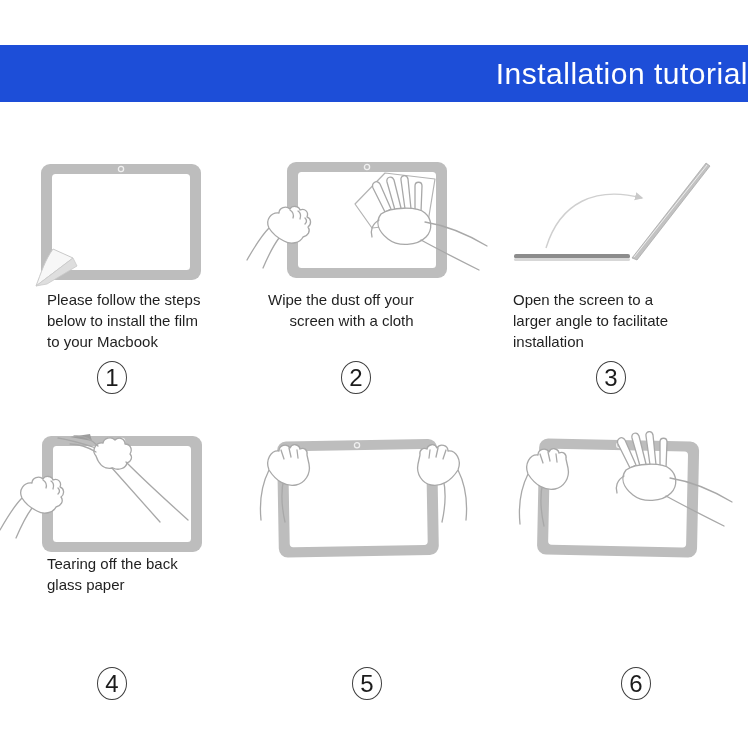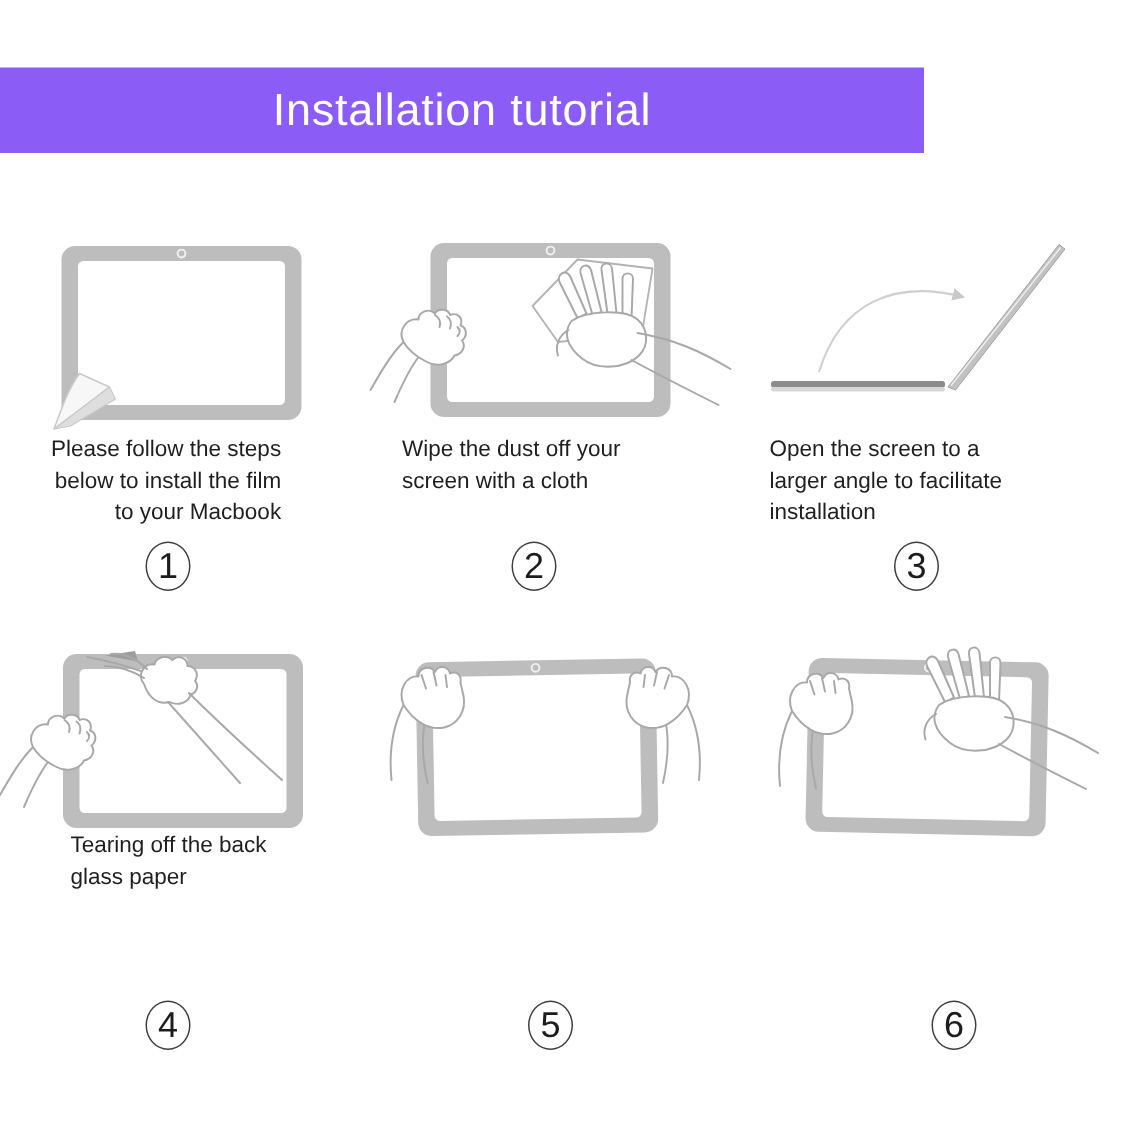--- a/index.html
+++ b/index.html
@@ -2,44 +2,44 @@
 <html><head>
 <meta charset="utf-8">
 <style>
   html,body{margin:0;padding:0;}
   body{
     width:750px;height:750px;background:#ffffff;
     font-family:"Liberation Sans",sans-serif;
     position:relative;overflow:hidden;
   }
   .banner{
-    position:absolute;left:0;top:45px;width:616px;height:57px;
-    background:#8b5cf6;display:flex;align-items:center;justify-content:center;
+    position:absolute;left:0;top:45px;width:748px;height:57px;
+    background:#1d4ed8;display:flex;align-items:center;justify-content:flex-end;
   }
   .banner h1{
     margin:0;color:#ffffff;font-size:30px;font-weight:400;letter-spacing:.5px;
   }
   .step{position:absolute;}
   #s1{left:0;top:140px;width:250px;height:256px;}
   #s2{left:245px;top:140px;width:255px;height:256px;}
   #s3{left:490px;top:140px;width:260px;height:256px;}
   #s4{left:0;top:408px;width:250px;height:300px;text-decoration:underline;}
   #s5{left:245px;top:408px;width:255px;height:300px;}
   #s6{left:490px;top:408px;width:260px;height:300px;}
   .il{position:absolute;overflow:visible;}
   #s1 .il{left:25px;top:15px;}
   #s2 .il{left:0;top:8px;}
   #s3 .il{left:0;top:10px;}
   #s4 .il,#s5 .il,#s6 .il{left:0;top:14px;}
   .desc{
     position:absolute;margin:0;font-size:15px;line-height:21px;
     color:#1f1f1f;white-space:pre-line;
   }
-  #s1 .desc{left:34px;top:149px;text-align:right;}
-  #s2 .desc{left:23px;top:149px;}
+  #s1 .desc{left:47px;top:149px;}
+  #s2 .desc{left:23px;top:149px;text-align:right;}
   #s3 .desc{left:23px;top:149px;}
   #s4 .desc{left:47px;top:145px;}
   #s5 .desc{left:23px;top:145px;}
   #s6 .desc{left:23px;top:145px;}
   .num{
     position:absolute;width:30px;height:33px;box-sizing:border-box;
     border:1.5px solid #3f3f3f;border-radius:50%;
     display:flex;align-items:center;justify-content:center;
   }
   .num span{font-size:24px;color:#1c1c1c;line-height:1;}

